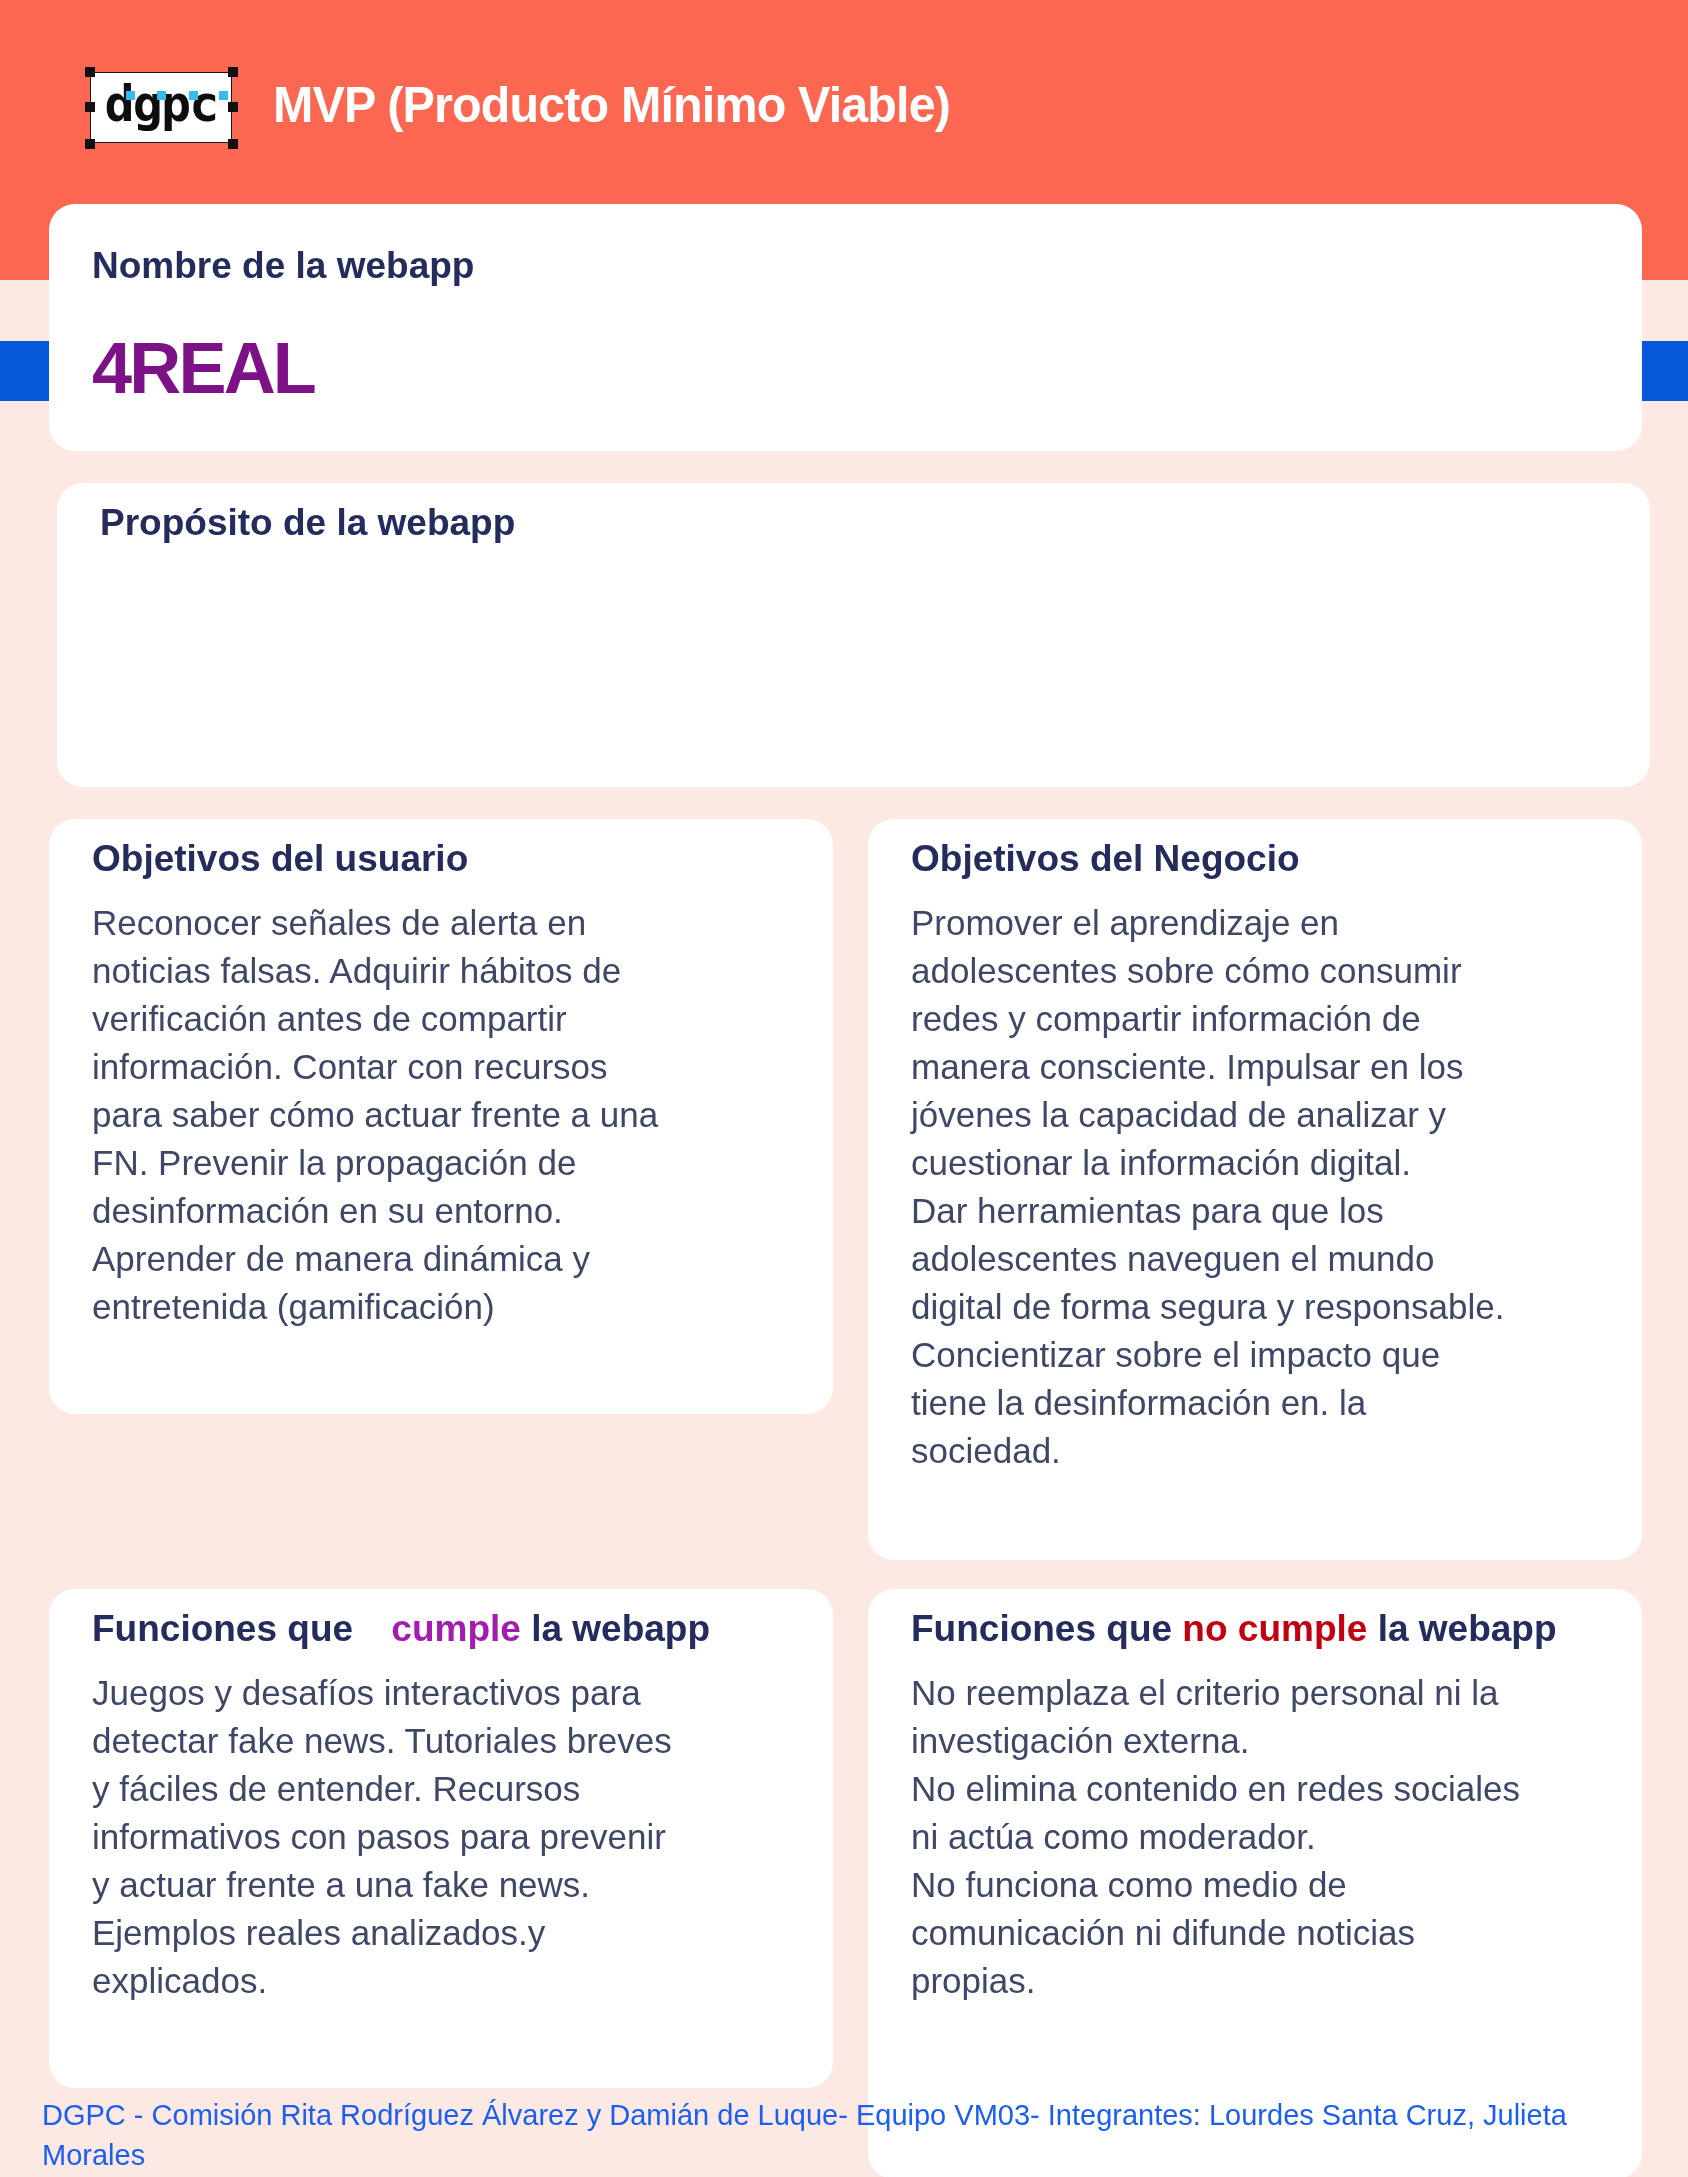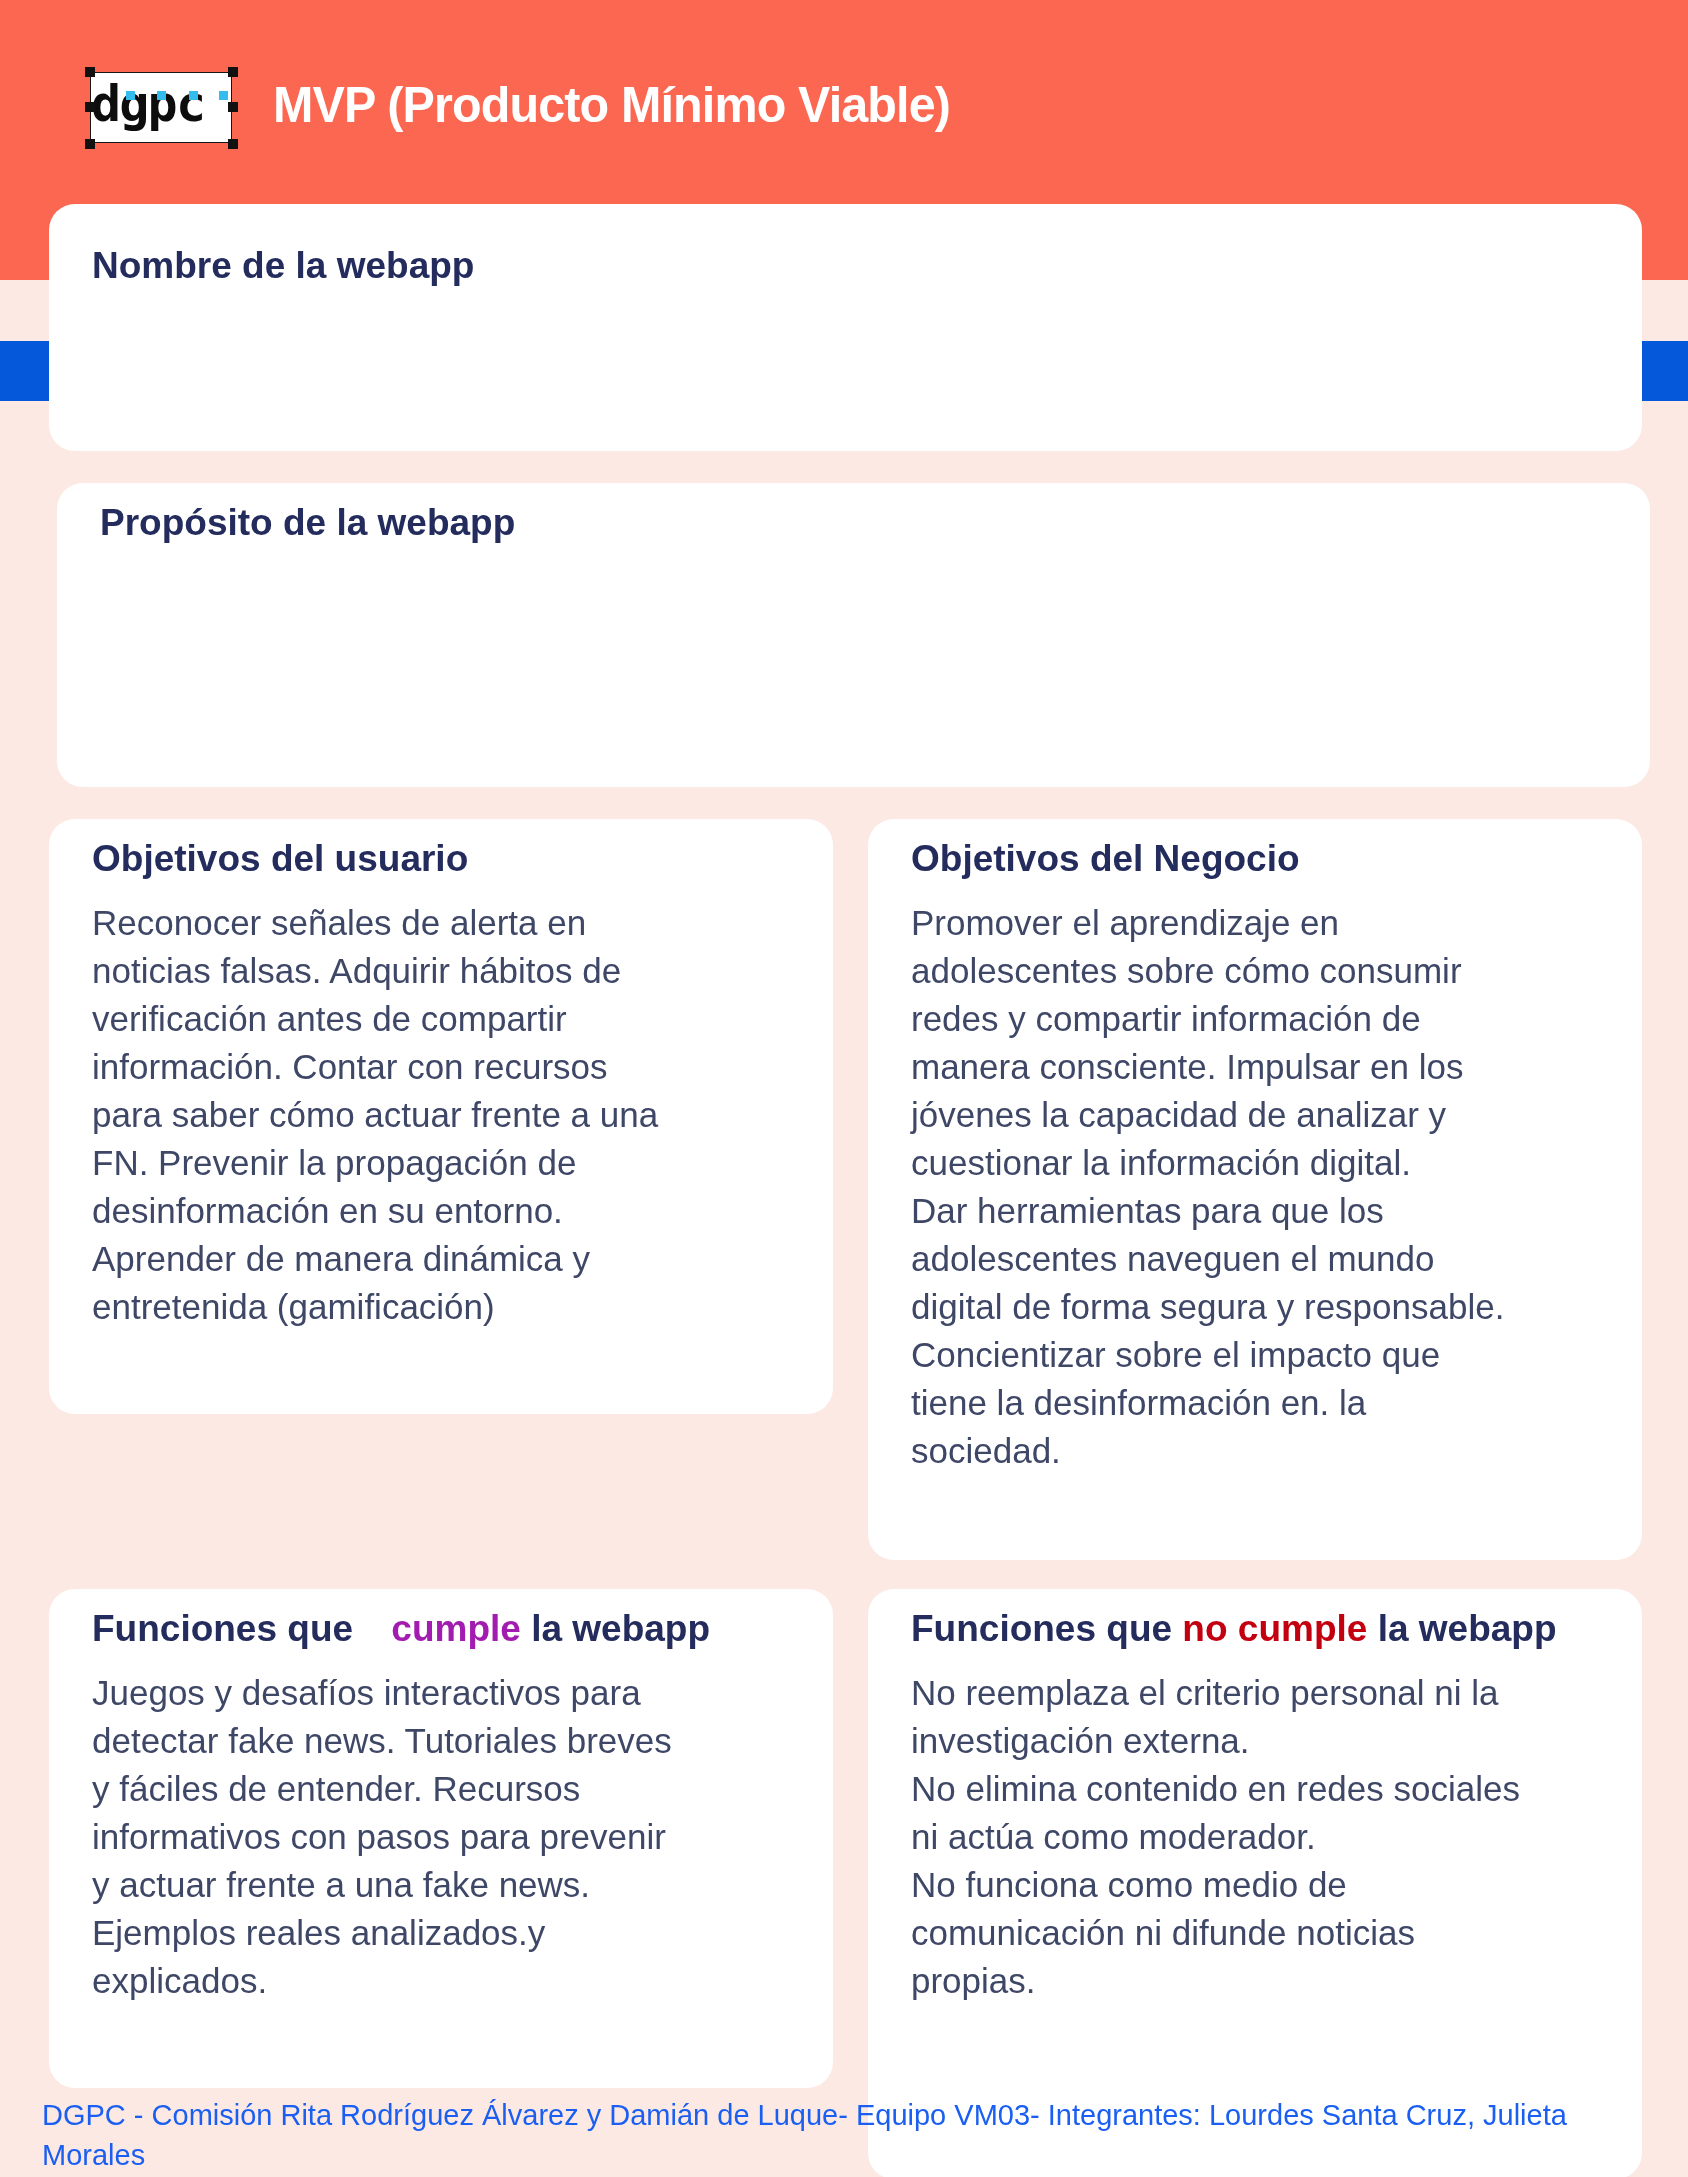--- a/index.html
+++ b/index.html
@@ -18,21 +18,21 @@
     letter-spacing:-0.9px; transform:scaleX(0.97); transform-origin:left center;
     white-space:nowrap;
   }
   .logo-frame {
     position:absolute; left:90px; top:72px; width:142px; height:71px;
     background:#ffffff; border:1.8px solid #161616; box-sizing:border-box;
   }
   .logo-text {
     font-family:"DejaVu Sans Mono", monospace; font-weight:bold;
     font-size:50px; line-height:63px; letter-spacing:-1.8px;
-    color:#0d0d0d; text-align:left;
+    color:#0d0d0d; text-align:center;
   }
   .logo-pixel { position:absolute; width:9.2px; height:9.2px; background:#35BCEE; top:17.5px; }
   .lp1 { left:35px; } .lp2 { left:66px; } .lp3 { left:98px; } .lp4 { left:128px; }
   .handle { position:absolute; width:10px; height:10px; background:#111111; }
   .h-tl { left:-6.5px;  top:-6.5px; }
   .h-tr { right:-6.5px; top:-6.5px; }
   .h-bl { left:-6.5px;  bottom:-6.5px; }
   .h-br { right:-6.5px; bottom:-6.5px; }
   .h-ml { left:-6.5px;  top:50%; margin-top:-5.5px; }
   .h-mr { right:-6.5px; top:50%; margin-top:-5.5px; }
@@ -93,20 +93,21 @@
       <span class="handle h-ml"></span>
       <span class="handle h-mr"></span>
     </div>
     <div class="header-title">MVP (Producto Mínimo Viable)</div>
   </div>
 
   <div class="blue-bar"></div>
 
   <div class="card" id="card-nombre">
     <div class="card-title">Nombre de la webapp</div>
+    <div class="name-value">4REAL</div>
   </div>
 
   <div class="card" id="card-proposito">
     <div class="card-title">Propósito de la webapp</div>
   </div>
 
   <div class="card" id="card-usuario">
     <div class="card-title">Objetivos del usuario</div>
     <div class="card-body">Reconocer señales de alerta en
 noticias falsas. Adquirir hábitos de

